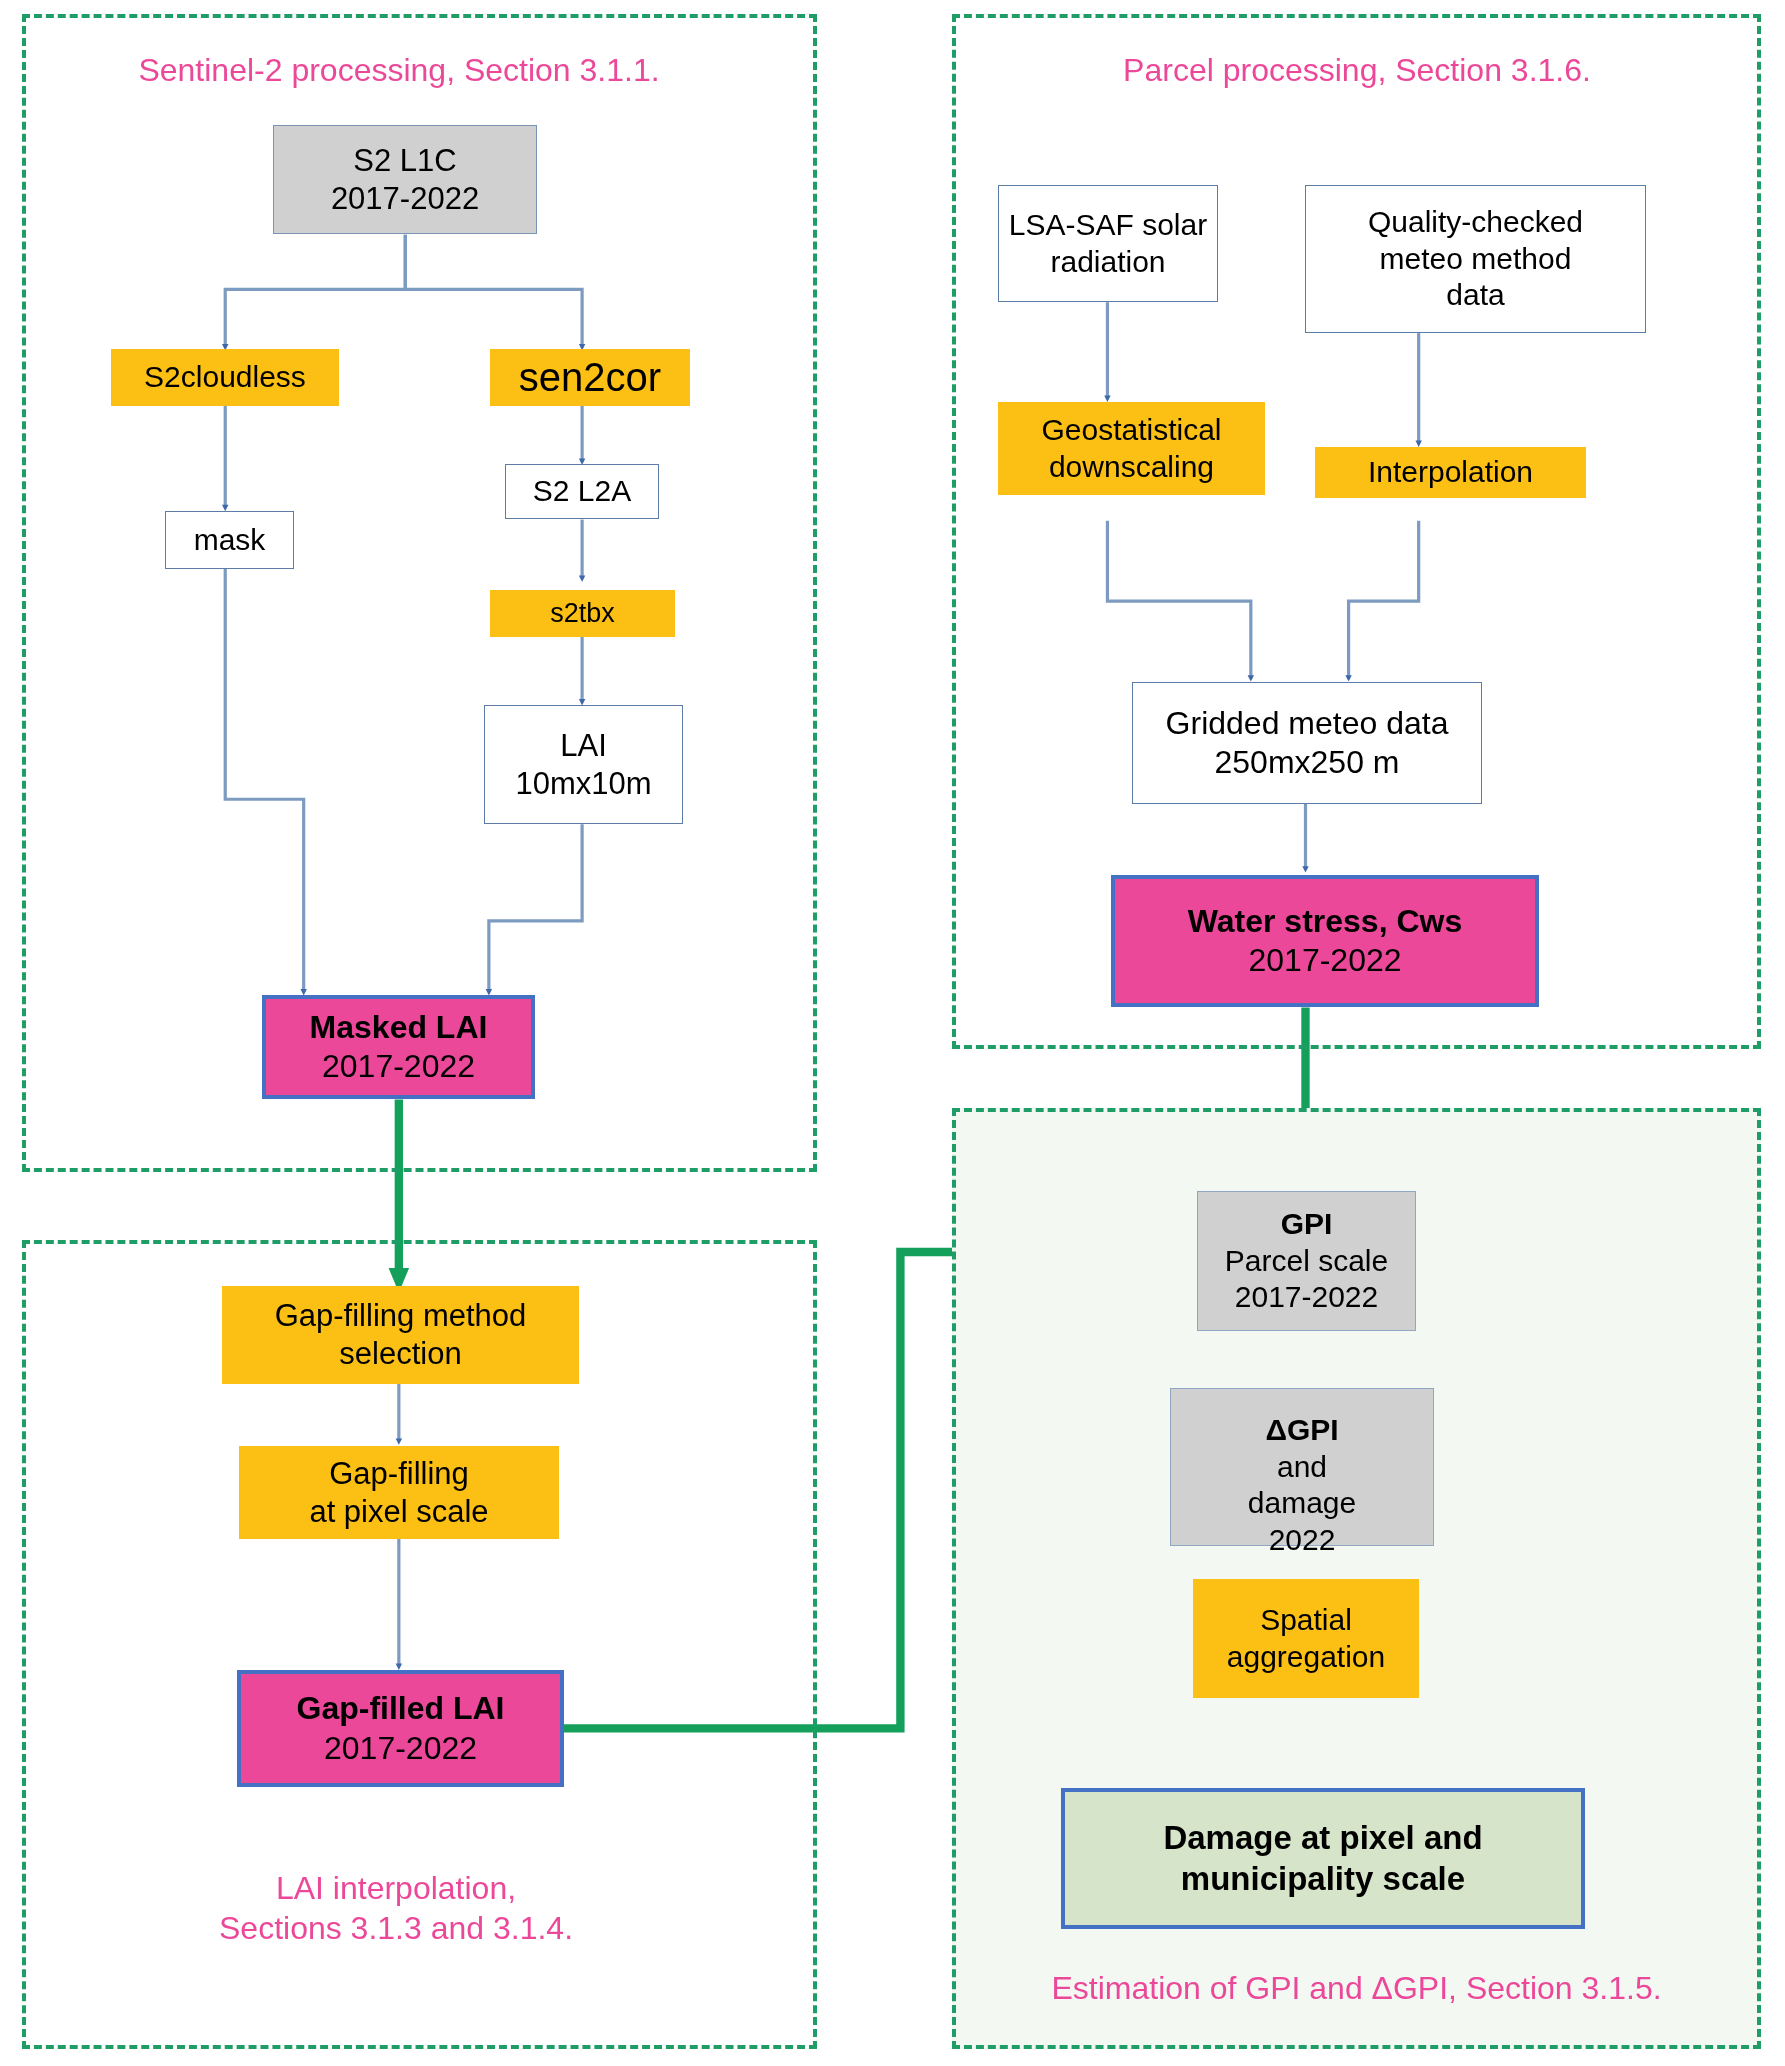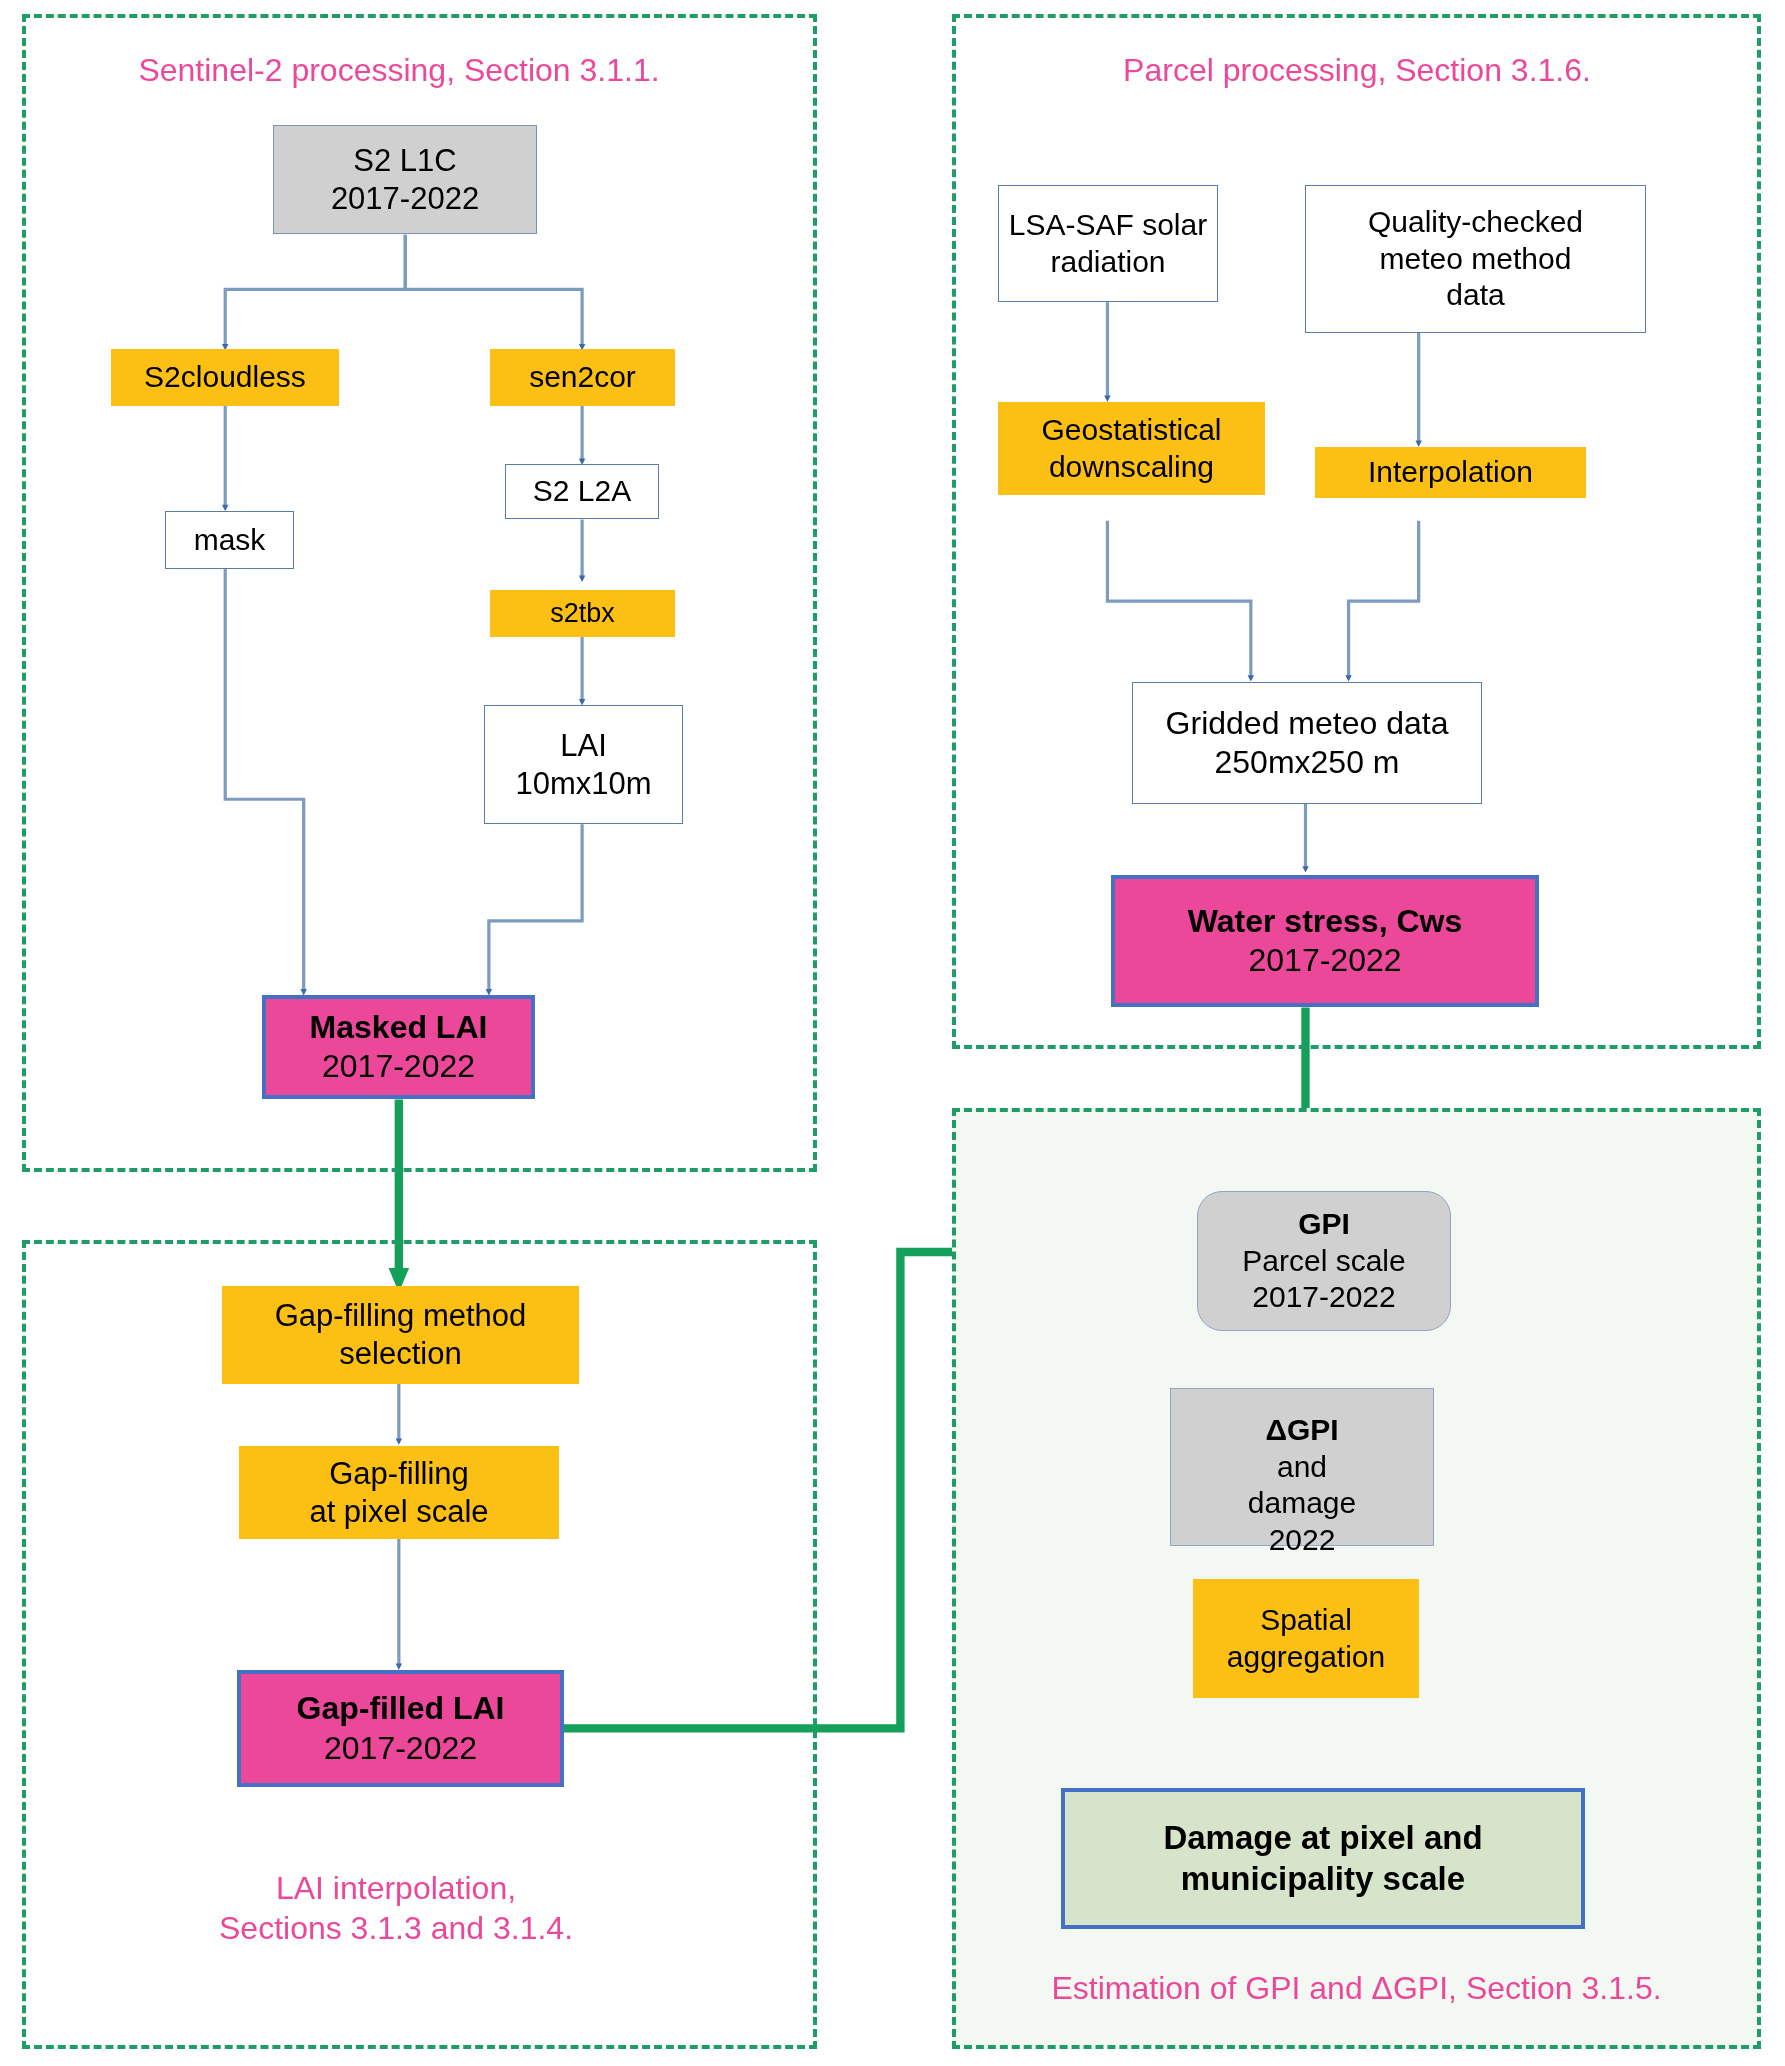--- a/index.html
+++ b/index.html
@@ -130,21 +130,21 @@
 
   <div class="node grey" style="left:273px; top:125px; width:264px; height:109px; font-size:31px;">
     <span class="l1">S2 L1C</span>
     <span class="l2">2017-2022</span>
   </div>
 
   <div class="node amber" style="left:111px; top:349px; width:228px; height:57px; font-size:30px;">
     <span class="l1">S2cloudless</span>
   </div>
 
-  <div class="node amber" style="left:490px; top:349px; width:185px; height:57px; font-size:30px;">
+  <div class="node amber" style="left:490px; top:349px; width:200px; height:57px; font-size:40px;">
     <span class="l1">sen2cor</span>
   </div>
 
   <div class="node plain" style="left:165px; top:511px; width:129px; height:58px; font-size:30px;">
     <span class="l1">mask</span>
   </div>
 
   <div class="node plain" style="left:505px; top:464px; width:154px; height:55px; font-size:30px;">
     <span class="l1">S2 L2A</span>
   </div>
@@ -201,21 +201,21 @@
   <div class="node plain" style="left:1132px; top:682px; width:350px; height:122px; font-size:32px;">
     <span class="l1">Gridded meteo data</span>
     <span class="l2">250mx250 m</span>
   </div>
 
   <div class="node thickblue" style="left:1111px; top:875px; width:428px; height:132px; font-size:32px;">
     <span class="l1 bold">Water stress, Cws</span>
     <span class="l2">2017-2022</span>
   </div>
 
-  <div class="node grey2" style="left:1197px; top:1191px; width:254px; height:140px; font-size:30px;border-radius:25px;">
+  <div class="node grey2" style="left:1197px; top:1191px; width:219px; height:140px; font-size:30px;">
     <span class="l1 bold">GPI</span>
     <span class="l2">Parcel scale</span>
     <span class="l2">2017-2022</span>
   </div>
 
   <div class="node grey2" style="left:1170px; top:1388px; width:264px; height:158px; font-size:30px;">
     <span class="l1">
       <b>ΔGPI</b>
       <span>and</span>
     </span>

